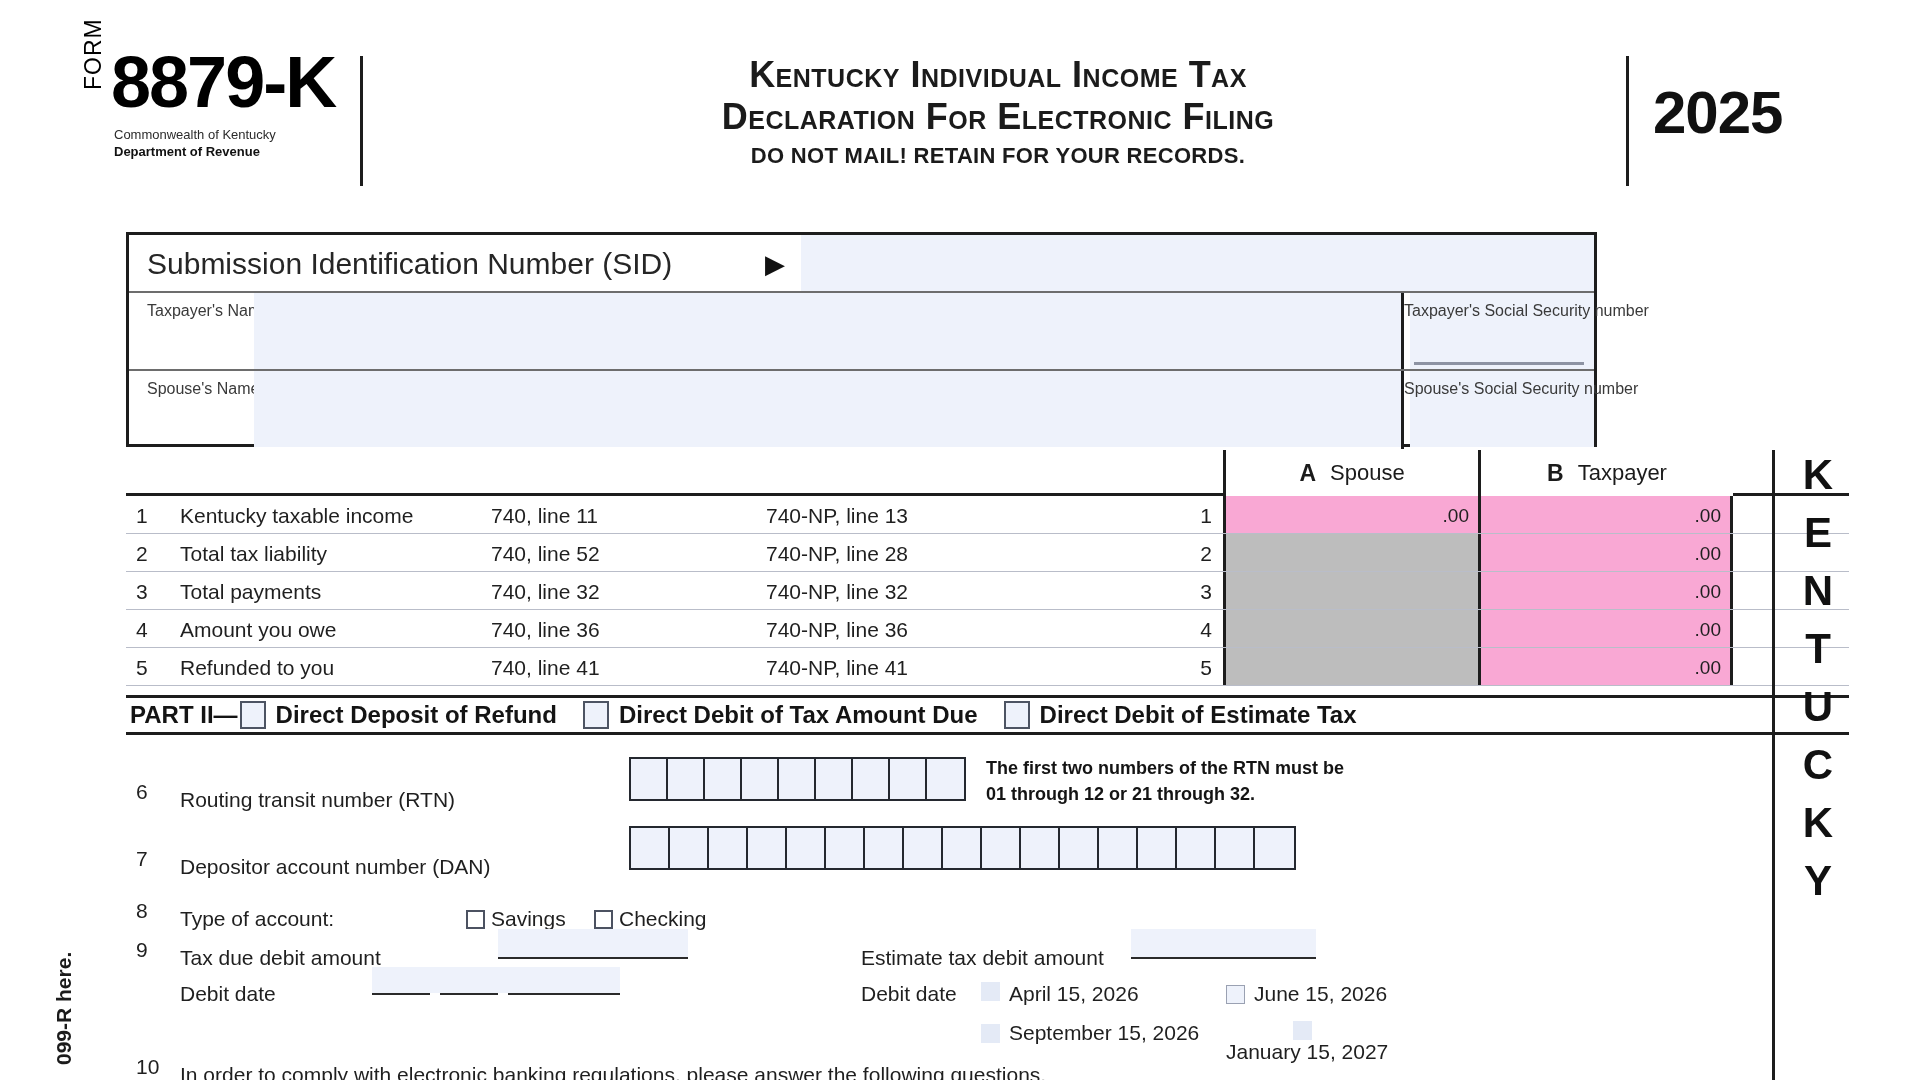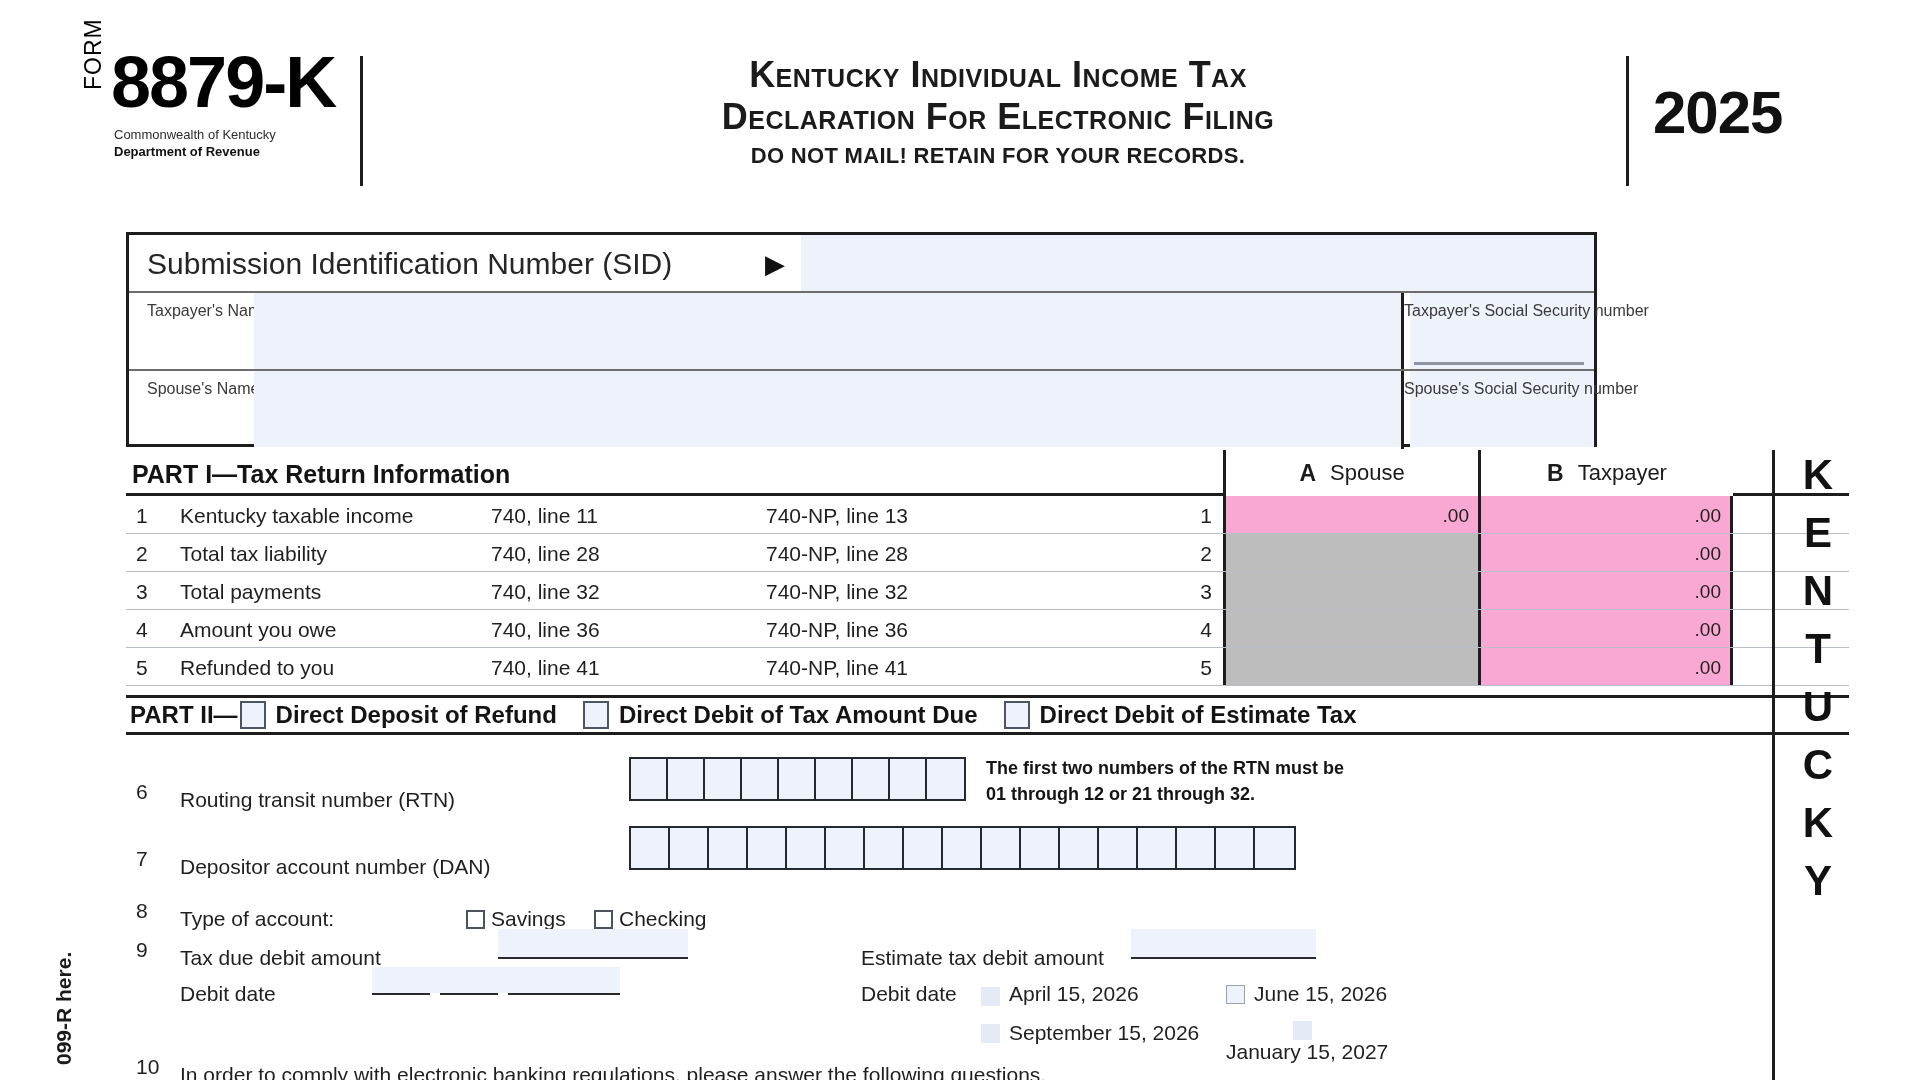--- a/index.html
+++ b/index.html
@@ -198,21 +198,20 @@
       <div class="name-right">
         <div class="fld-fill" style="left:6px; top:0; right:0; height:76px;"></div>
         <div class="fld-label c" style="top:9px;">Spouse's Social Security number</div>
         <div class="ssn-underline" style="background:transparent;"></div>
       </div>
     </div>
   </div>
 
   <div class="part1">
     <div class="p1-head">
-      <div class="p1-title">PART I—Tax Return Information</div>
       <div class="colA-head">
         <span class="col-letter">A</span>
         <span>Spouse</span>
       </div>
       <div class="colB-head">
         <span class="col-letter">B</span>
         <span>Taxpayer</span>
       </div>
     </div>
     <div class="p1-rows" id="part1-rows">
@@ -226,21 +225,21 @@
             <span class="cents">.00</span>
           </div>
           <div class="cellB cell-fill">
             <span class="cents">.00</span>
           </div>
           <div class="rowline"></div>
         </div>
         <div class="p1-row">
           <div class="num">2</div>
           <div class="desc">Total tax liability</div>
-          <div class="ref1">740, line 28</div>
+          <div class="ref1">740, line 52</div>
           <div class="ref2">740-NP, line 28</div>
           <div class="num2">2</div>
           <div class="cellA cell-block">
             <span class="cents"></span>
           </div>
           <div class="cellB cell-fill">
             <span class="cents">.00</span>
           </div>
           <div class="rowline"></div>
         </div>
@@ -368,21 +367,21 @@
     <div class="uline" style="left:1005px; top:222px; width:185px;"></div>
 
     <div class="ln" style="left:54px; top:239px;">Debit date</div>
     <div class="ufill" style="left:246px; top:232px; width:248px; height:26px;"></div>
     <div class="dash-line" style="left:246px; top:258px; width:58px;"></div>
     <div class="dash-line" style="left:314px; top:258px; width:58px;"></div>
     <div class="dash-line" style="left:382px; top:258px; width:112px;"></div>
 
     <div class="ln" style="left:735px; top:239px;">Debit date</div>
 
-    <div class="ln" style="left:855px; top:239px; display:flex; align-items:flex-end;">
+    <div class="ln" style="left:855px; top:239px; display:flex; align-items:flex-start;">
       <span class="cbox flat"></span>
       <span>April 15, 2026</span>
     </div>
     <div class="ln" style="left:1100px; top:239px; display:flex; align-items:center;">
       <span class="cbox outline"></span>
       <span>June 15, 2026</span>
     </div>
     <div class="ln" style="left:855px; top:278px; display:flex; align-items:center;">
       <span class="cbox flat"></span>
       <span>September 15, 2026</span>

